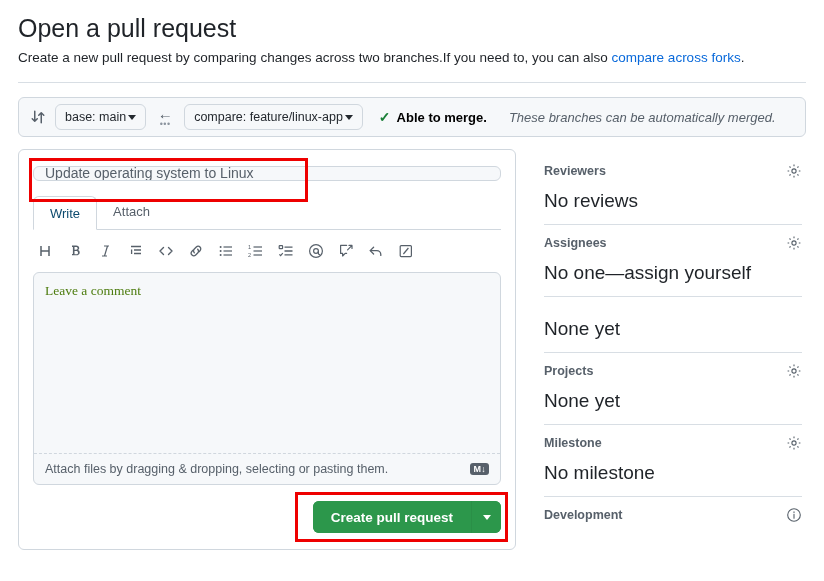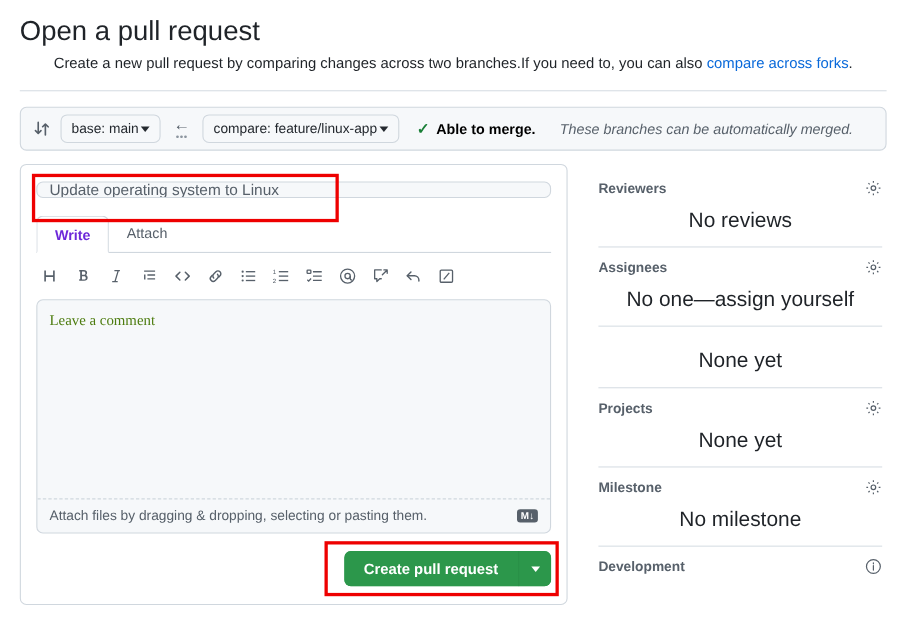--- a/index.html
+++ b/index.html
@@ -25,21 +25,20 @@
     font-weight: 400;
     line-height: 32px;
     color: #1f2328;
     margin: 0 0 4px 0;
   }
   .page-subtitle {
     font-size: 13.5px;
     line-height: 20px;
     color: #1f2328;
     margin: 0;
-    text-align: center;
   }
   .page-subtitle a {
     color: #0969da;
     text-decoration: none;
   }
   .header-rule {
     margin: 14px 18px 0 18px;
     height: 1px;
     background: #d8dee4;
   }
@@ -195,22 +194,22 @@
     box-sizing: border-box;
     color: #57606a;
     cursor: pointer;
   }
   .tab.active {
     background: #ffffff;
     border: 1px solid #d0d7de;
     border-bottom: 1px solid #ffffff;
     border-radius: 6px 6px 0 0;
     margin-bottom: -1px;
-    color: #6d28d9;
-    font-weight: 700;
+    color: #0c4a6e;
+    font-weight: 400;
   }
 
   
   .md-toolbar {
     display: flex;
     align-items: center;
     gap: 12px;
     height: 34px;
     padding: 0 4px;
     margin-top: 4px;
@@ -322,21 +321,20 @@
     box-sizing: border-box;
     pointer-events: none;
   }
 
   
   .sidebar {
     width: 258px;
     margin-left: 28px;
     flex: none;
     padding-top: 4px;
-    text-align: center;
   }
   .side-section {
     padding: 10px 0 12px 0;
     border-bottom: 1px solid #d8dee4;
   }
   .side-section:last-child {
     border-bottom: none;
   }
   .side-head {
     display: flex;

